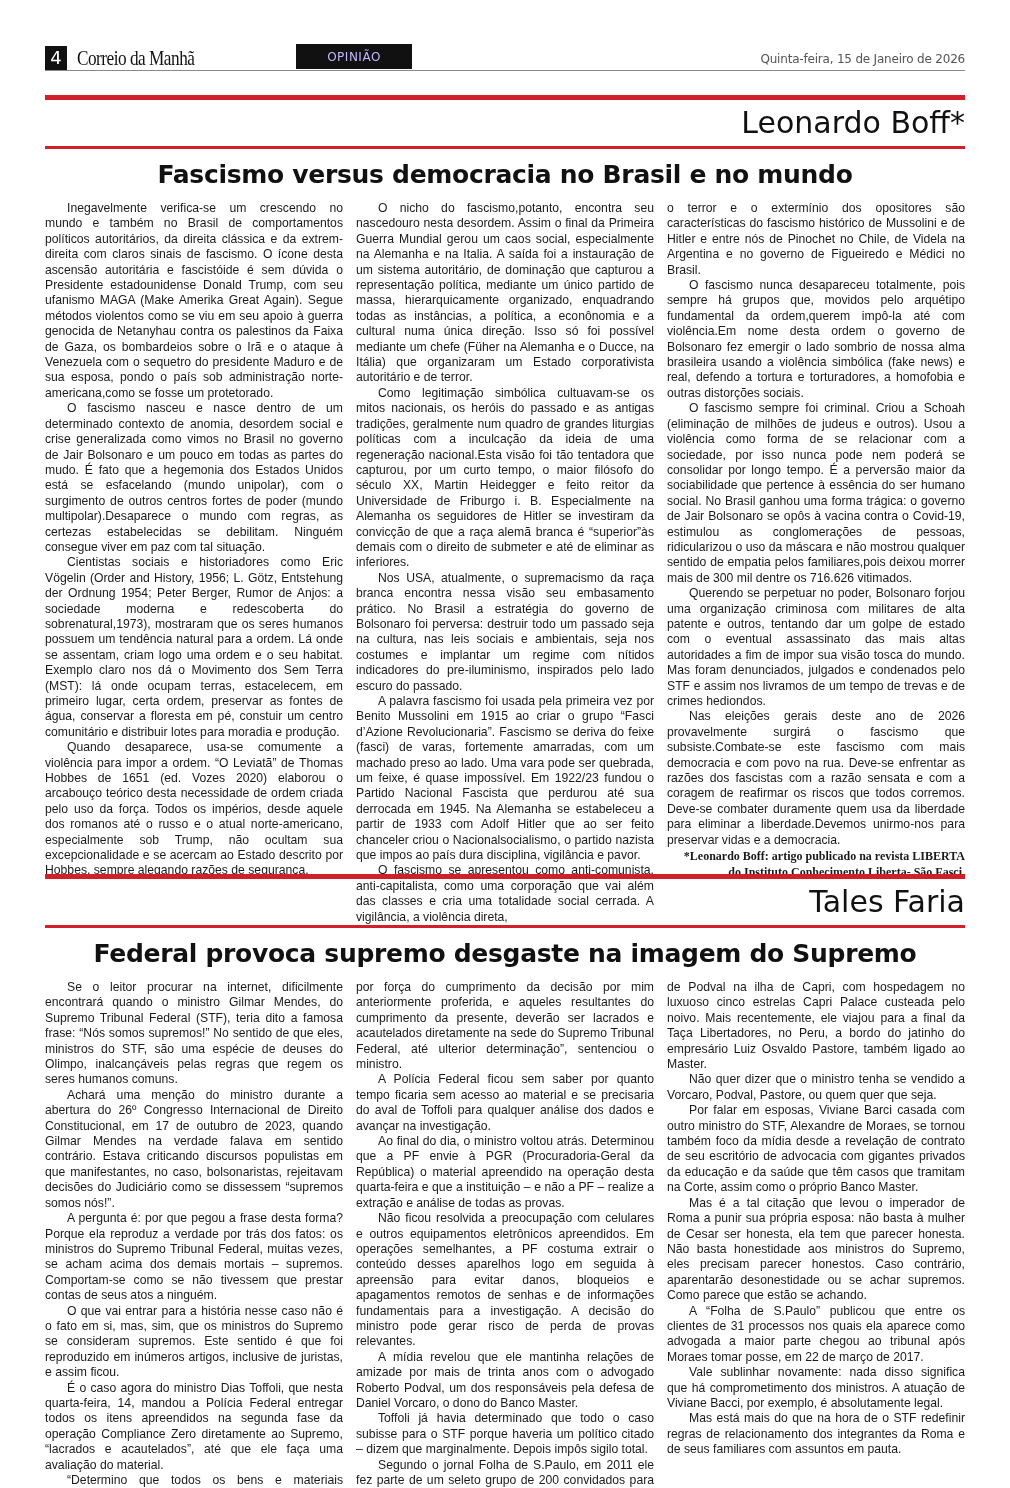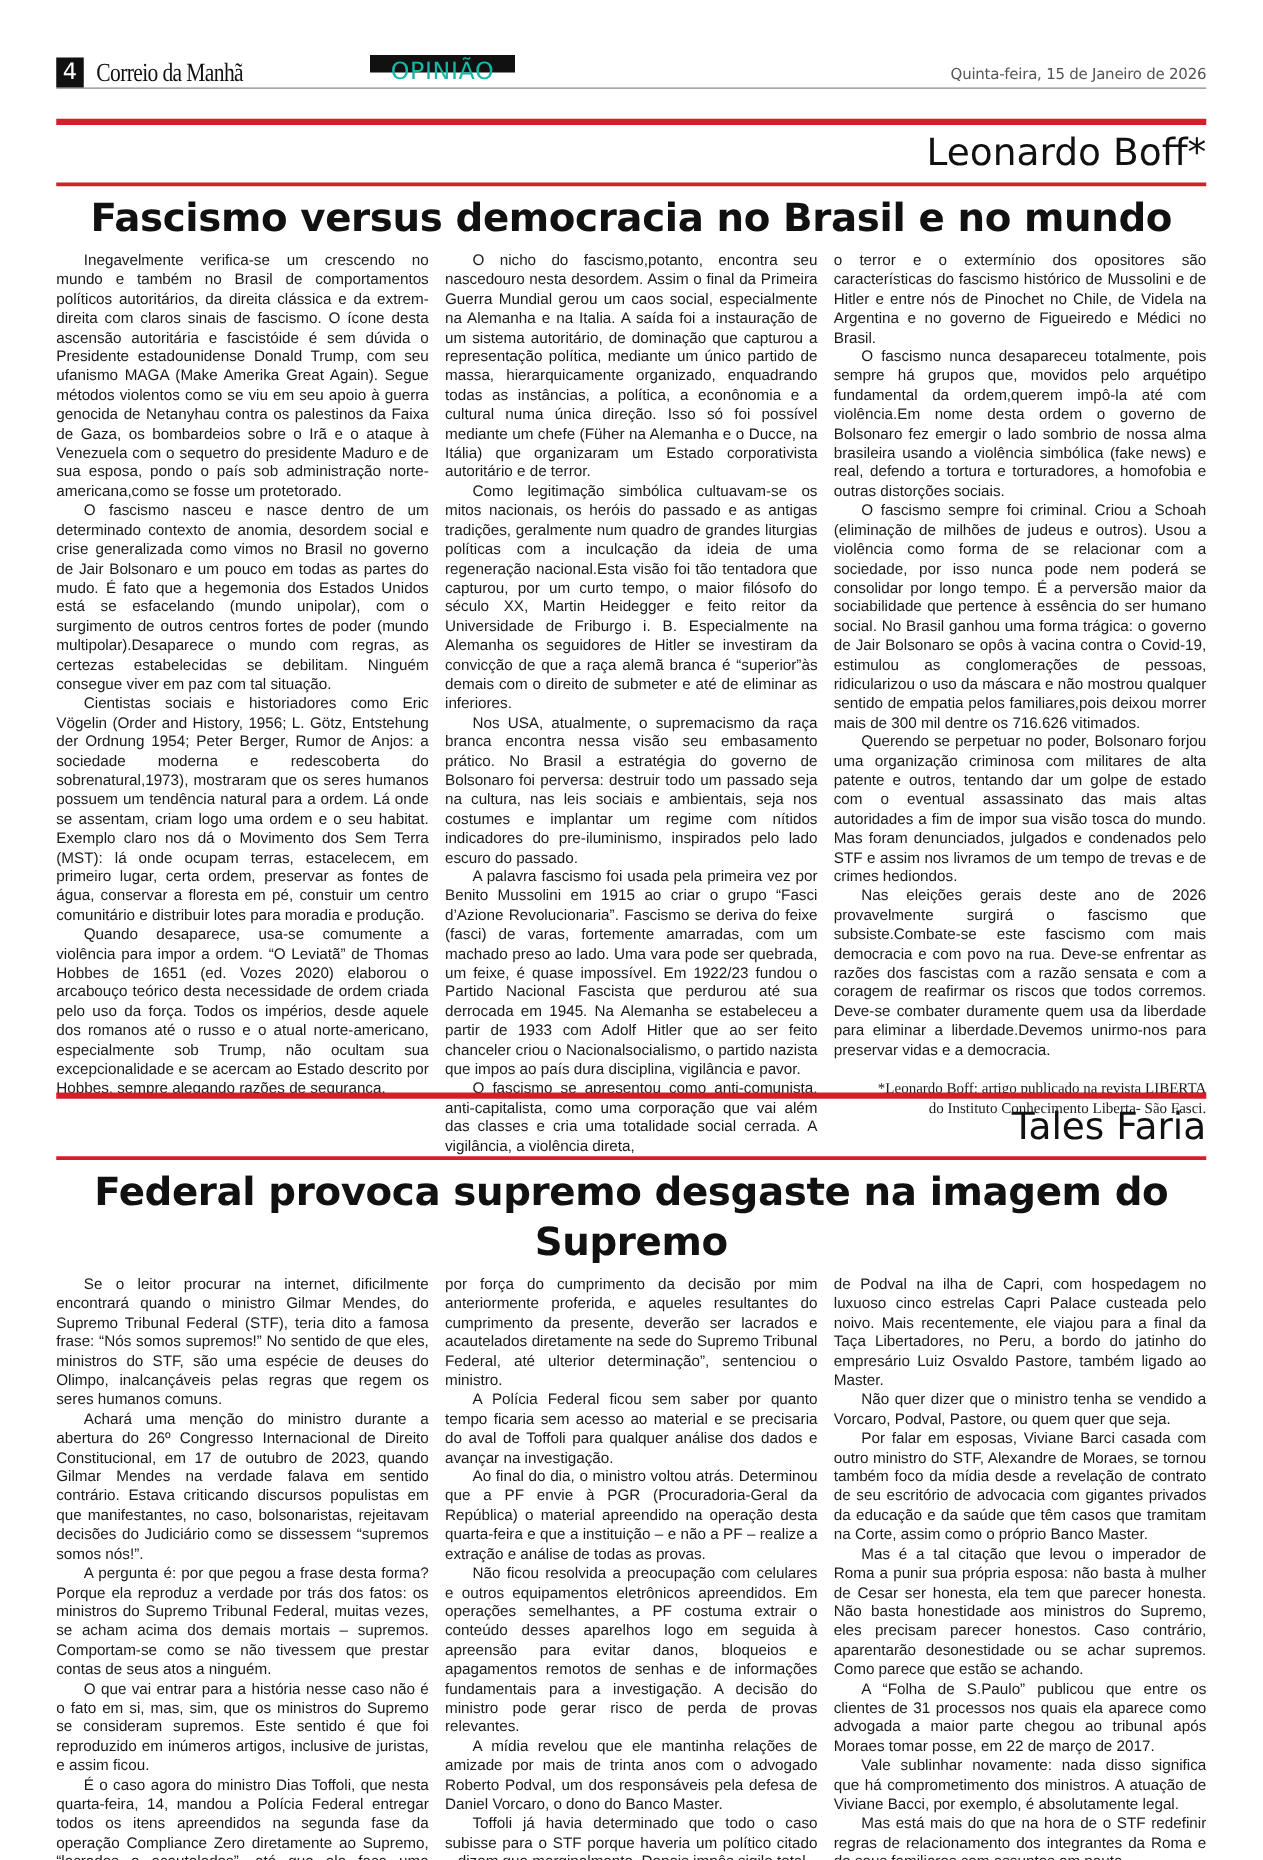--- a/index.html
+++ b/index.html
@@ -4,35 +4,35 @@
 <style>
   html,body{margin:0;padding:0;background:#ffffff;}
   body{width:1010px;height:1488px;position:relative;overflow:hidden;color:#1a1a1a;}
   .page{position:absolute;left:45px;top:44px;width:920px;}
   
   .masthead{position:relative;height:26px;border-bottom:1px solid #8a8a8a;}
   .pagenum{position:absolute;left:0;top:2px;width:22px;height:24px;background:#111;color:#fff;
     font-family:"DejaVu Sans",sans-serif;font-size:18px;line-height:24px;text-align:center;}
   .paper{position:absolute;left:32px;top:2px;font-family:"Liberation Serif",serif;font-size:21px;
     line-height:24px;letter-spacing:-0.6px;transform:scaleX(0.82);transform-origin:left center;font-weight:normal;color:#111;}
-  .section{position:absolute;left:251px;top:0;width:116px;height:14px;background:#111;color:#14b8a6;
-    font-family:"DejaVu Sans",sans-serif;font-size:19px;line-height:27px;text-align:center;letter-spacing:0.5px;}
+  .section{position:absolute;left:251px;top:0;width:116px;height:25px;background:#111;color:#c4b5fd;
+    font-family:"DejaVu Sans",sans-serif;font-size:12px;line-height:27px;text-align:center;letter-spacing:0.5px;}
   .date{position:absolute;right:0;top:8px;font-family:"DejaVu Sans",sans-serif;font-size:12px;color:#555;letter-spacing:-0.2px;}
   
   .rule-thick{height:5px;background:#d2202b;}
   .rule-thin{height:3px;background:#d2202b;}
   .author{font-family:"DejaVu Sans",sans-serif;font-size:30px;text-align:right;line-height:38px;color:#111;margin:4px 0 4px;}
-  .headline{font-family:"DejaVu Sans",sans-serif;font-size:31px;text-align:center;line-height:40px;color:#111;margin:6px 0 6px;letter-spacing:-0.3px;}
+  .headline{font-family:"DejaVu Sans",sans-serif;font-size:25px;text-align:center;line-height:40px;color:#111;margin:6px 0 6px;letter-spacing:-0.3px;}
   
   .cols{display:flex;justify-content:space-between;}
   .col{width:298px;}
   .col p{margin:0;font-family:Liberation Sans, sans-serif;font-size:12.2px;line-height:15.4px;text-align:justify;
     text-indent:22px;hyphens:auto;color:#1a1a1a;}
   .col p.noind{text-indent:0;}
-  .sig{margin-top:14px;font-family:"Liberation Serif",serif;font-weight:normal;font-size:12px;line-height:16px;text-align:right;}
+  .sig{font-family:"Liberation Serif",serif;font-weight:bold;font-size:12px;line-height:16px;text-align:right;}
   #a1{position:absolute;left:45px;top:95px;width:920px;}
   #a2{position:absolute;left:45px;top:874px;width:920px;}
 </style>
 </head>
 <body>
 
 <div class="page">
   <div class="masthead">
     <div class="pagenum">4</div>
     <div class="paper">Correio da Manhã</div>

